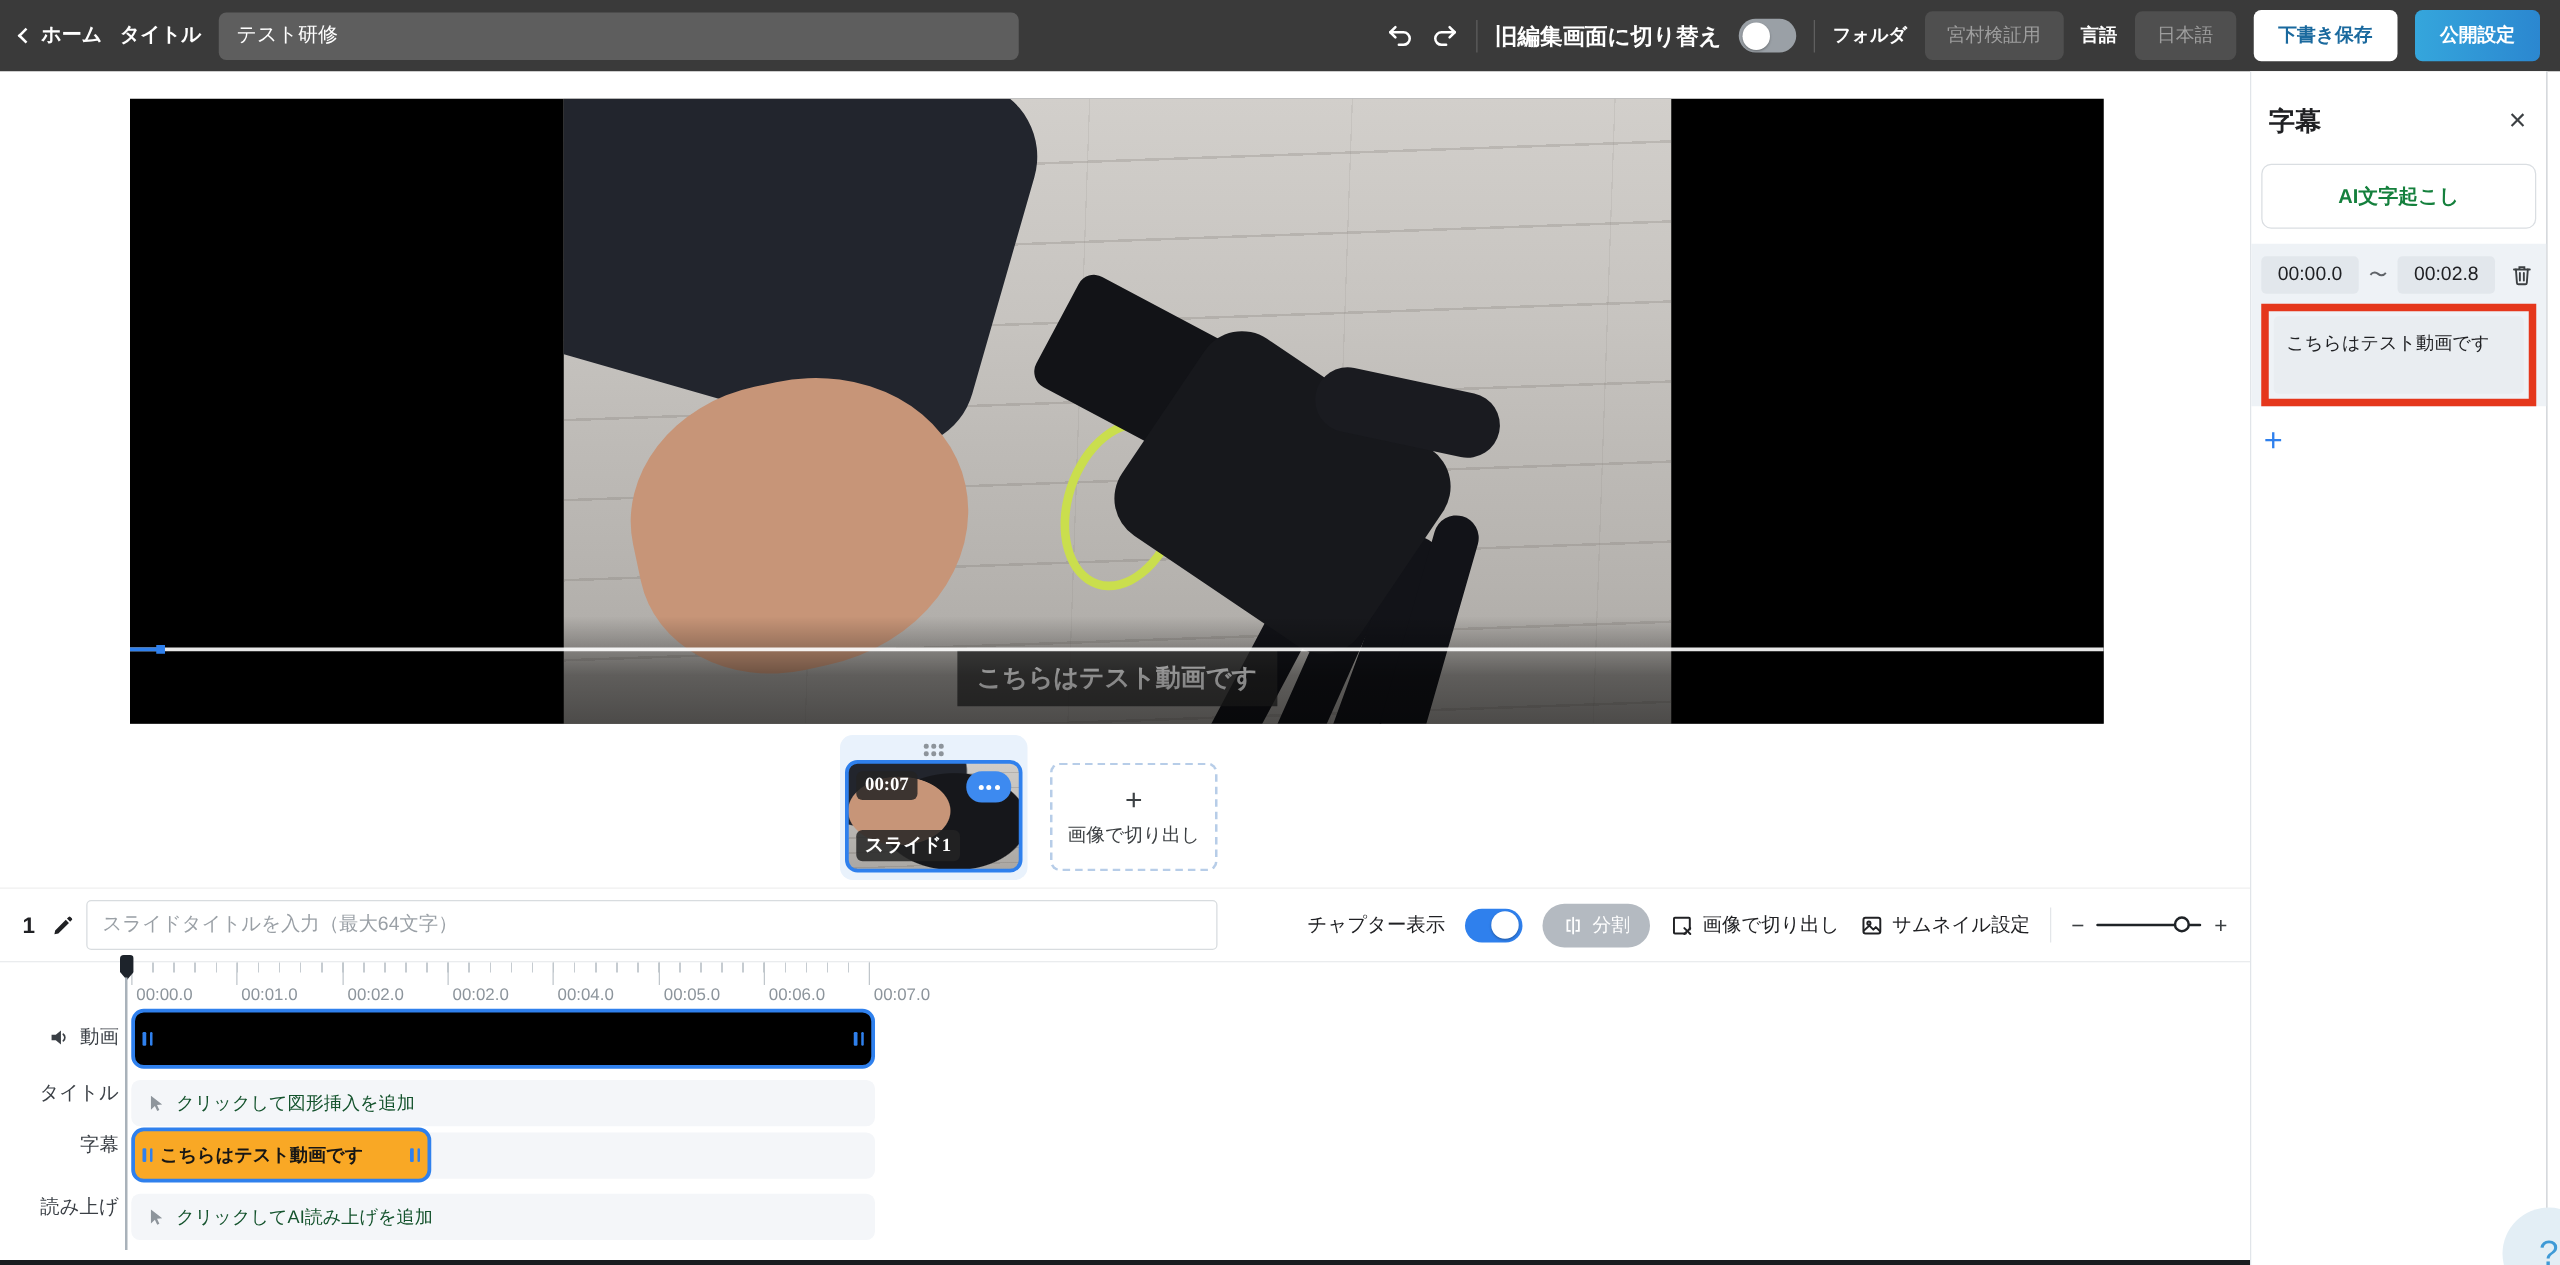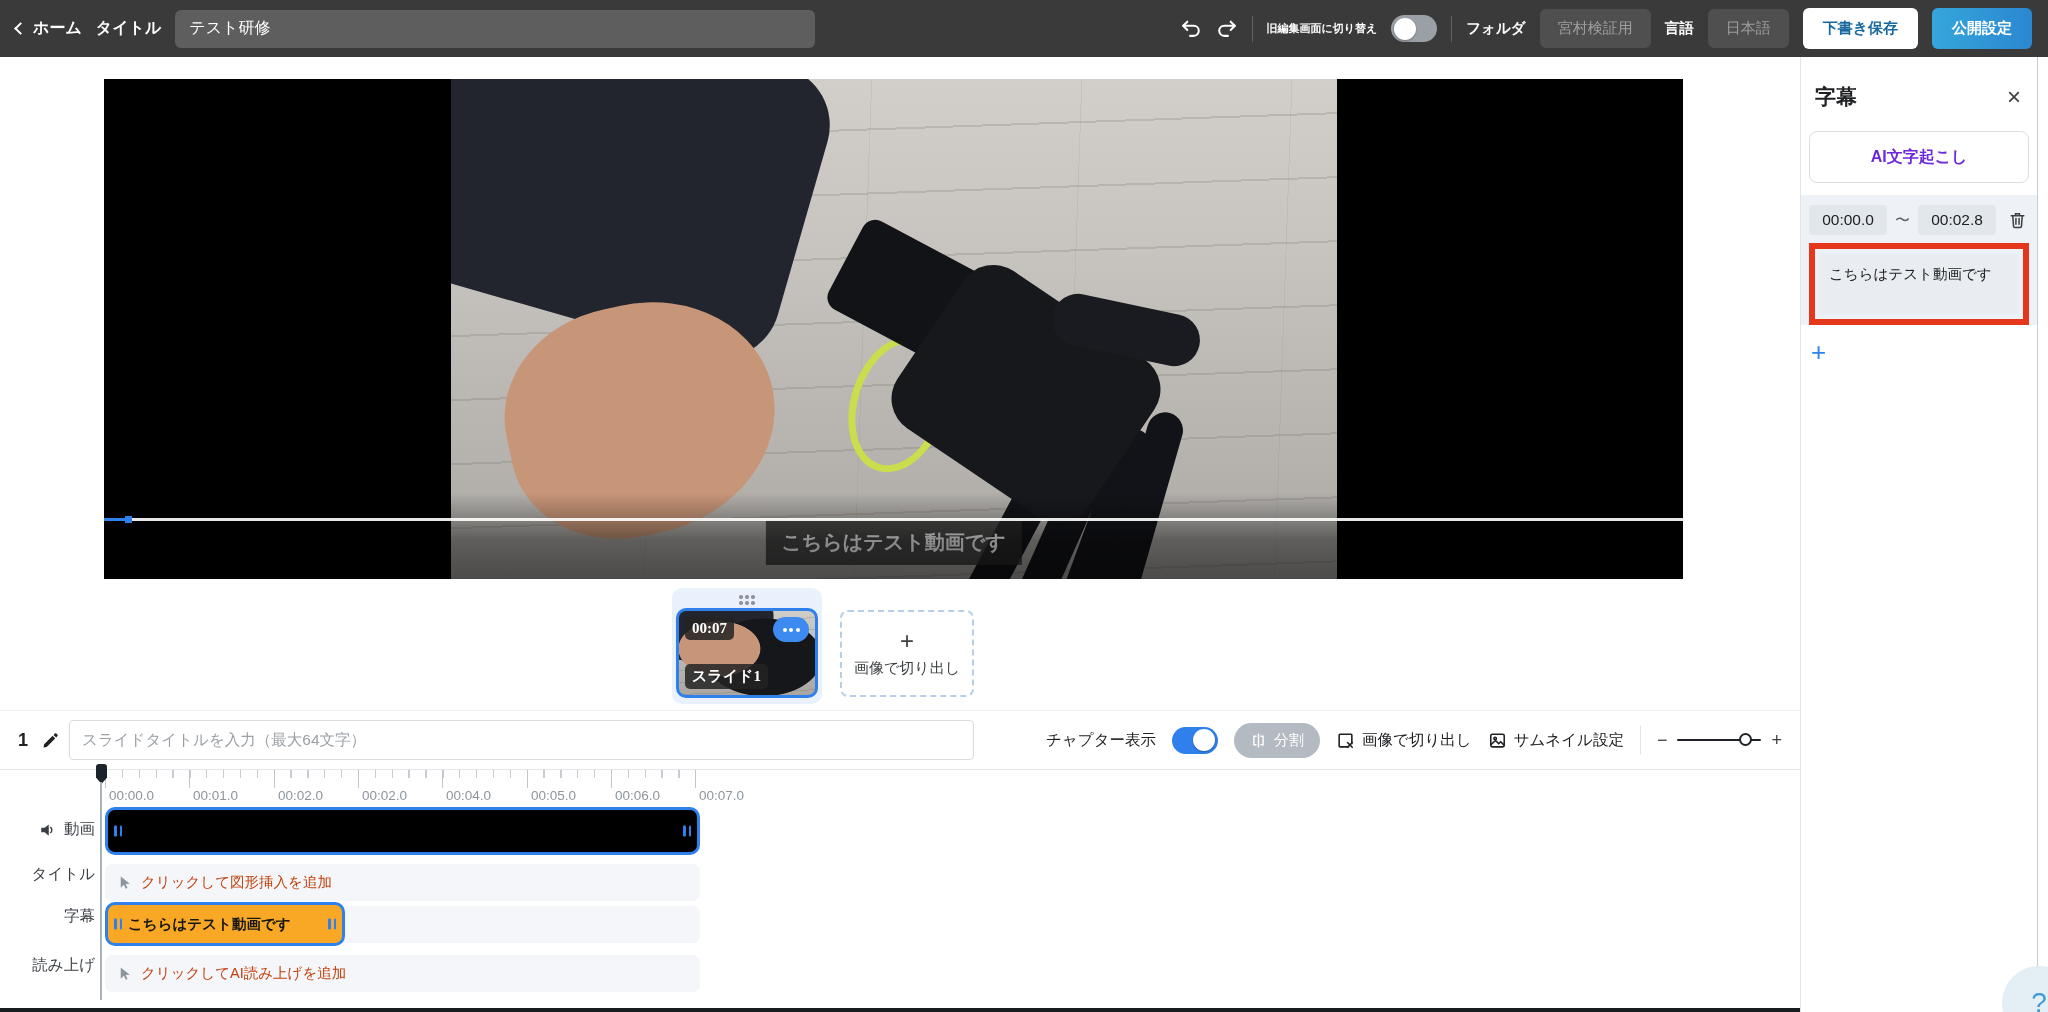--- a/index.html
+++ b/index.html
@@ -133,39 +133,39 @@
   .ruler-label { position:absolute; top:18px; font-size:13.5px; color:#8d959c; white-space:nowrap; }
   .ruler-label::before { content:""; position:absolute; left:-4px; top:-18px; width:1.3px; height:18px; background:#c0c6cb; }
   .playhead-flag { position:absolute; left:96px; top:-6px; width:11px; height:20px; background:#1d232b;
                    border-radius:3px 3px 0 0; clip-path:polygon(0 0,100% 0,100% 68%,50% 100%,0 68%); cursor:grab; }
   .playhead-line { position:absolute; left:100px; top:12px; width:2px; height:218px; background:#a9b2ba; }
   .track-label { position:absolute; left:0; width:95px; display:flex; align-items:center; justify-content:flex-end;
                  gap:7px; font-size:15.5px; color:#3a3f45; }
   .t-bar { position:absolute; left:105px; width:595px; border-radius:7px; }
   .bar-video { top:37px; height:48px; background:#000; border:3px solid #2f80ed; border-radius:10px; cursor:pointer; }
   .bar-empty { height:37px; background:#f4f6f9; display:flex; align-items:center; gap:9px; padding:0 12px; cursor:pointer; }
-  .bar-empty .ph-text { font-size:14.5px; color:#c2410c;text-align:right; }
+  .bar-empty .ph-text { font-size:14.5px; color:#14532d;text-align:right; }
   .bar-sub-base { top:136px; height:37px; background:#f4f6f9; }
   .bar-subtitle { position:absolute; left:105px; top:132px; width:240px; height:44px; background:#f9a825;
                   border:3px solid #2f80ed; border-radius:10px; display:flex; align-items:center;
                   padding:0 20px; cursor:pointer; }
   .bar-subtitle .clip-text { font-size:14.5px; font-weight:700; color:#161616; white-space:nowrap; }
   .grip { position:absolute; top:50%; transform:translateY(-50%); display:flex; gap:3px; cursor:ew-resize; }
   .grip i { display:block; width:2.5px; height:11px; background:#2f80ed; border-radius:1px; }
   .grip.gl { left:6px; } .grip.gr { right:6px; }
   .bottom-edge { position:absolute; left:0; top:1008px; width:1800px; height:4px; background:#191c1f; }
 
   
   .side-panel { position:absolute; left:1800px; top:57px; width:238px; height:955px; background:#fff;
                 border-left:1px solid #e1e5e9; border-right:1px solid #c9cdd2; }
   .panel-header { display:flex; align-items:center; justify-content:space-between; padding:26px 16px 20px 14px; }
   .panel-title { font-size:21px; font-weight:700; color:#202124; }
   .panel-close { background:none; border:none; font-size:24px; color:#3c4043; cursor:pointer; line-height:1; }
   .ai-btn { display:block; margin:0 10px 0 8px; width:220px; height:52px; background:#fff; border:1px solid #dadee2;
-            border-radius:8px; font-size:16px; font-weight:700; color:#6d28d9; cursor:pointer; font-family:inherit; }
+            border-radius:8px; font-size:16px; font-weight:700; color:#15803d; cursor:pointer; font-family:inherit; }
   .sub-section { margin-top:12px; background:#eef2f6; padding:10px 8px 0 8px; }
   .time-row { display:flex; align-items:center; gap:8px; }
   .time-chip { background:#e2e7ec; border:none; border-radius:4px; padding:6px 8px; font-size:15.5px;
                color:#202124; width:78px; text-align:center; font-family:inherit; }
   .tilde { color:#5f6368; font-size:15px; }
   .trash-btn { background:none; border:none; cursor:pointer; margin-left:auto; display:flex; padding:2px; }
   .red-annotation { margin-top:8px; border:6px solid #e5371c; background:#eef2f6; padding:4px; }
   .sub-textarea { background:#e9edf1; border-radius:4px; min-height:62px; padding:12px 10px; font-size:14.5px;
                   color:#202124; cursor:text; }
   .panel-add { background:none; border:none; color:#2f80ed; font-size:26px; cursor:pointer; margin:14px 0 0 10px; line-height:1; }
@@ -190,21 +190,21 @@
           <path d="M3.5 8.5 H15 a5.5 5.5 0 0 1 0 11 H11"></path>
       </svg>
     </button>
     <button class="icon-btn">
       <svg width="22" height="22" viewBox="0 0 24 24" fill="none" stroke="#fff" stroke-width="2.2" stroke-linecap="round" stroke-linejoin="round">
         <path d="M16 4 L20.5 8.5 L16 13"></path>
           <path d="M20.5 8.5 H9 a5.5 5.5 0 0 0 0 11 H13"></path>
       </svg>
     </button>
     <span class="tb-divider"></span>
-    <span class="bold-label" style="font-size:11px">旧編集画面に切り替え</span>
+    <span class="bold-label" style="font-size:18px">旧編集画面に切り替え</span>
     <span class="toggle off">
         <span class="knob"></span>
       </span>
     <span class="tb-divider"></span>
     <span class="bold-label" style="font-size:14.5px">フォルダ</span>
     <button class="gray-btn">宮村検証用</button>
     <span class="bold-label" style="font-size:14.5px">言語</span>
     <button class="gray-btn">日本語</button>
     <button class="save-btn">下書き保存</button>
     <button class="publish-btn">公開設定</button>

